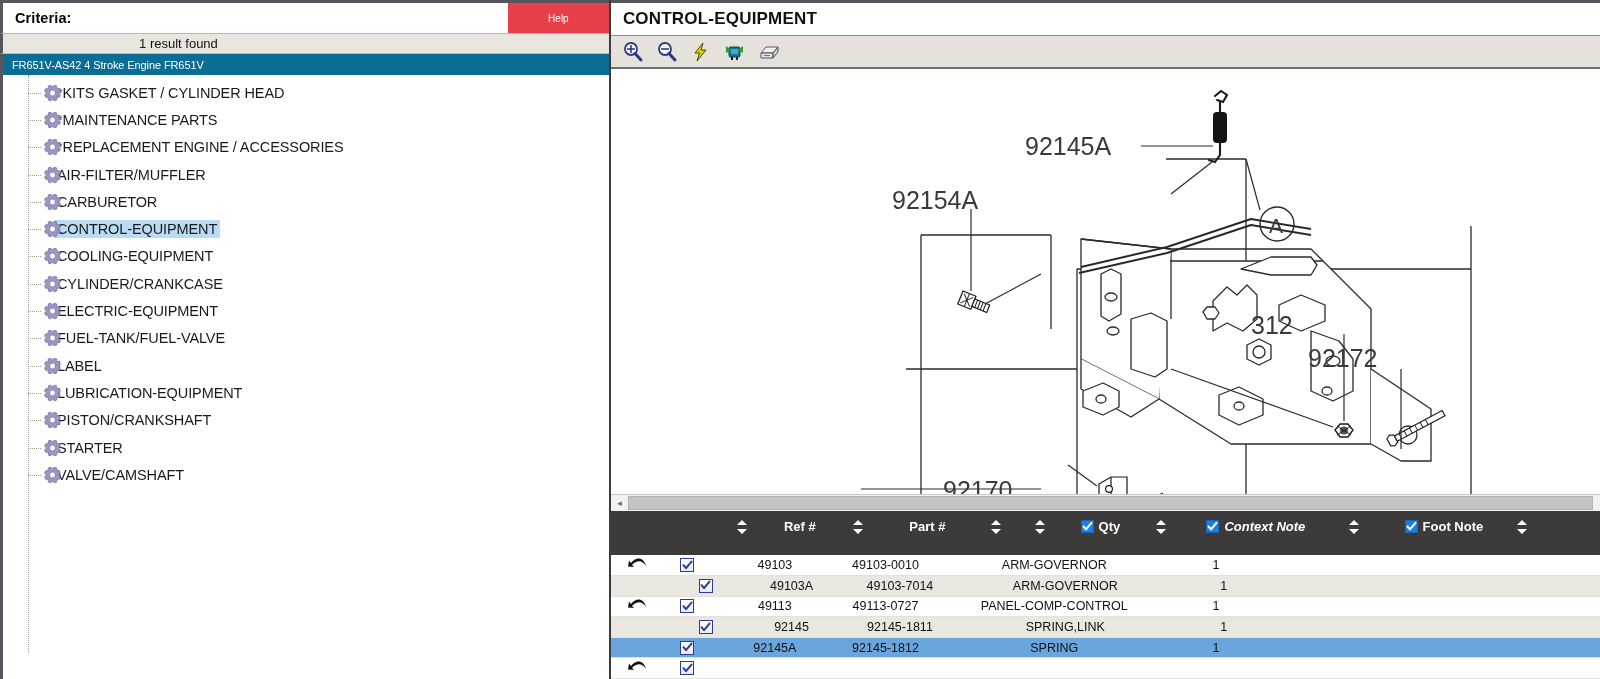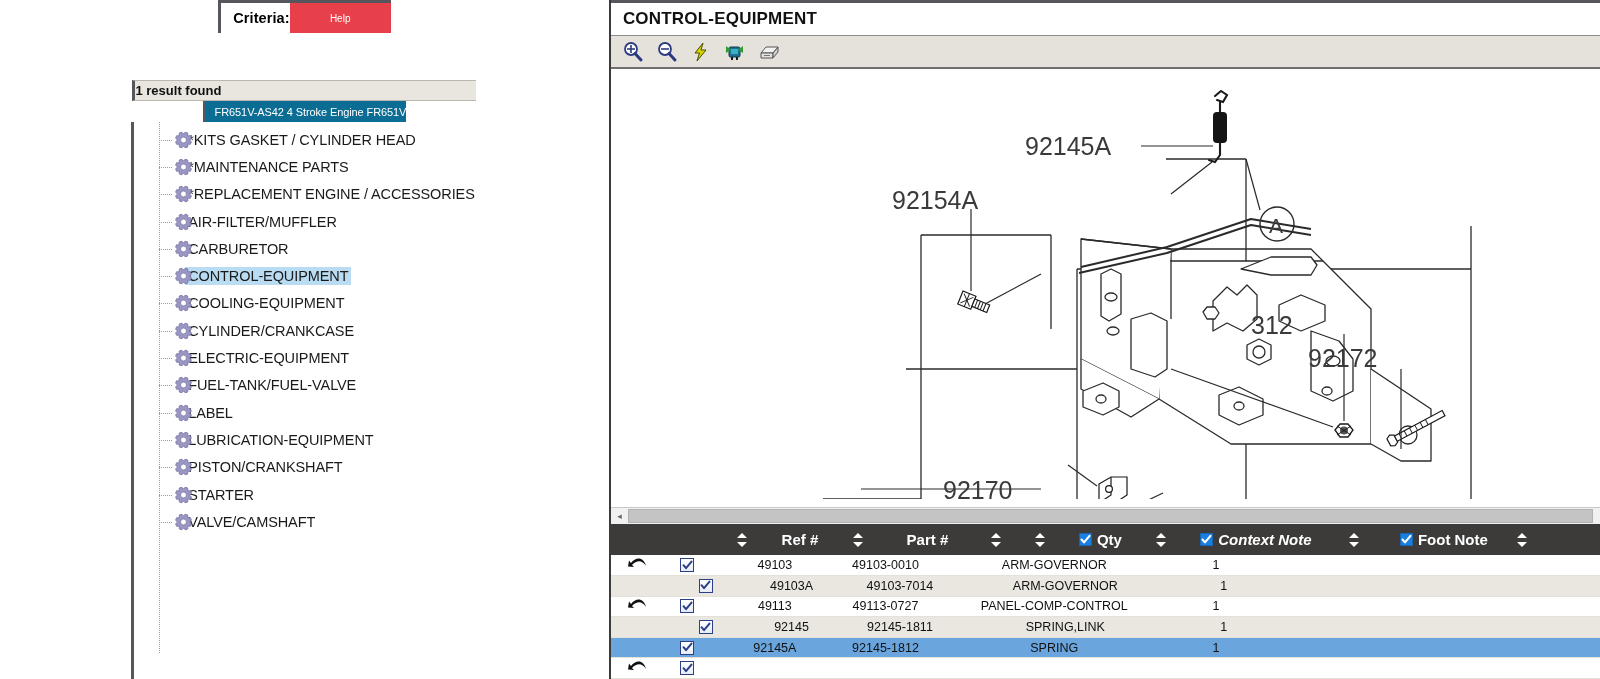--- a/index.html
+++ b/index.html
@@ -12,21 +12,20 @@
   #app { position: relative; width: 1600px; height: 679px; display: flex; background:#3b3b3b; }
 
   
   #left-panel {
     position: relative;
     width: 641px; height: 679px;
     background: #ffffff;
     border-right: 2px solid #3b3b3b;
     display: flex; flex-direction: column;
     overflow: hidden;
-    align-items: center;
   }
   .criteria-bar {
     height: 33px; min-height:33px;
     display: flex; align-items: stretch;
     background: #ffffff;
     border-top: 3px solid #56565c;
     border-left: 3px solid #56565c;
     border-right: 0;
     position: relative;
   }
@@ -47,23 +46,22 @@
     border: none;
     font-family: "Liberation Sans", sans-serif;
   }
   .result-bar {
     height: 21px; min-height:21px;
     background: #e8e6de;
     border-left: 3px solid #56565c;
     border-top: 1px solid #b9b7ae;
     border-bottom: 1px solid #b9b7ae;
     display: flex; align-items: center; justify-content: center;
-    font-size: 13px; font-weight: bold; color: #111;
+    font-size: 13px; font-weight: normal; color: #111;
     padding-right: 255px;
-    margin-top: 47px;
   }
   .tree-root {
     height: 21px; min-height: 21px;
     background: #0b6d93;
     color: #ffffff;
     display: flex; align-items: center;
     padding-left: 9px;
     font-size: 11px;
     border-left: 3px solid #56565c;
     cursor: pointer;
@@ -170,25 +168,25 @@
   .hscroll-thumb {
     position:absolute; left:0; top:1px;
     width: 965px; height: 14px;
     background: #c4c4c4;
     border: 1px solid #b2b2b2;
     cursor: pointer;
   }
 
   
   .grid-head {
-    height: 31px; min-height:31px;
+    height: 44px; min-height:31px;
     background: #3d3b39;
     display: flex; align-items: flex-start;
     color: #ffffff;
-    font-size: 15px; font-weight: bold;
+    font-size: 13px; font-weight: bold;
     position: relative;
   }
   .gh-cell {
     display:flex; align-items:center; justify-content:center;
     height: 31px;
     white-space: nowrap;
   }
   .sorter {
     display:inline-block; width: 11px; height: 14px;
     position: relative;

